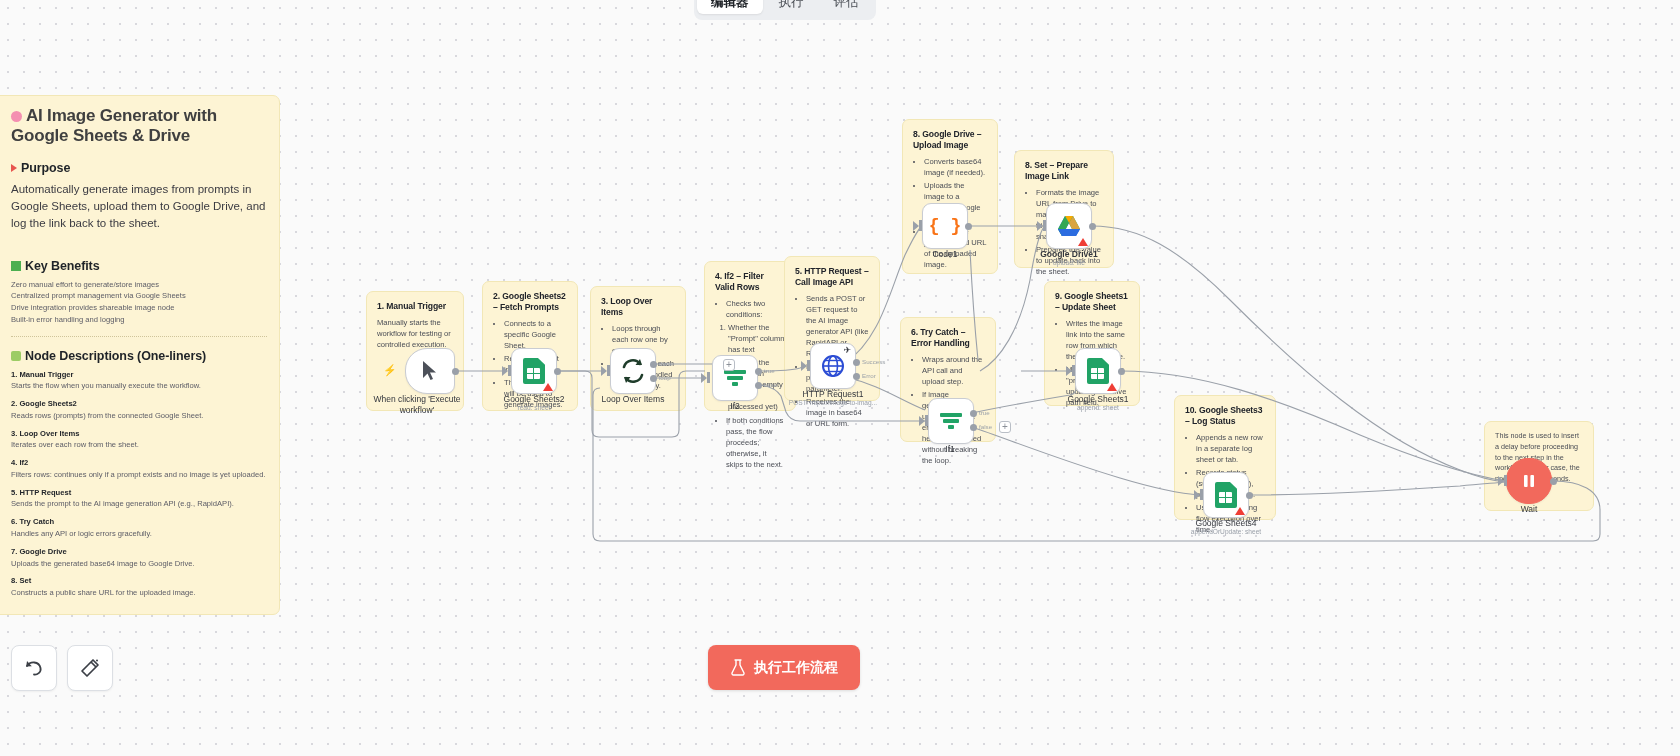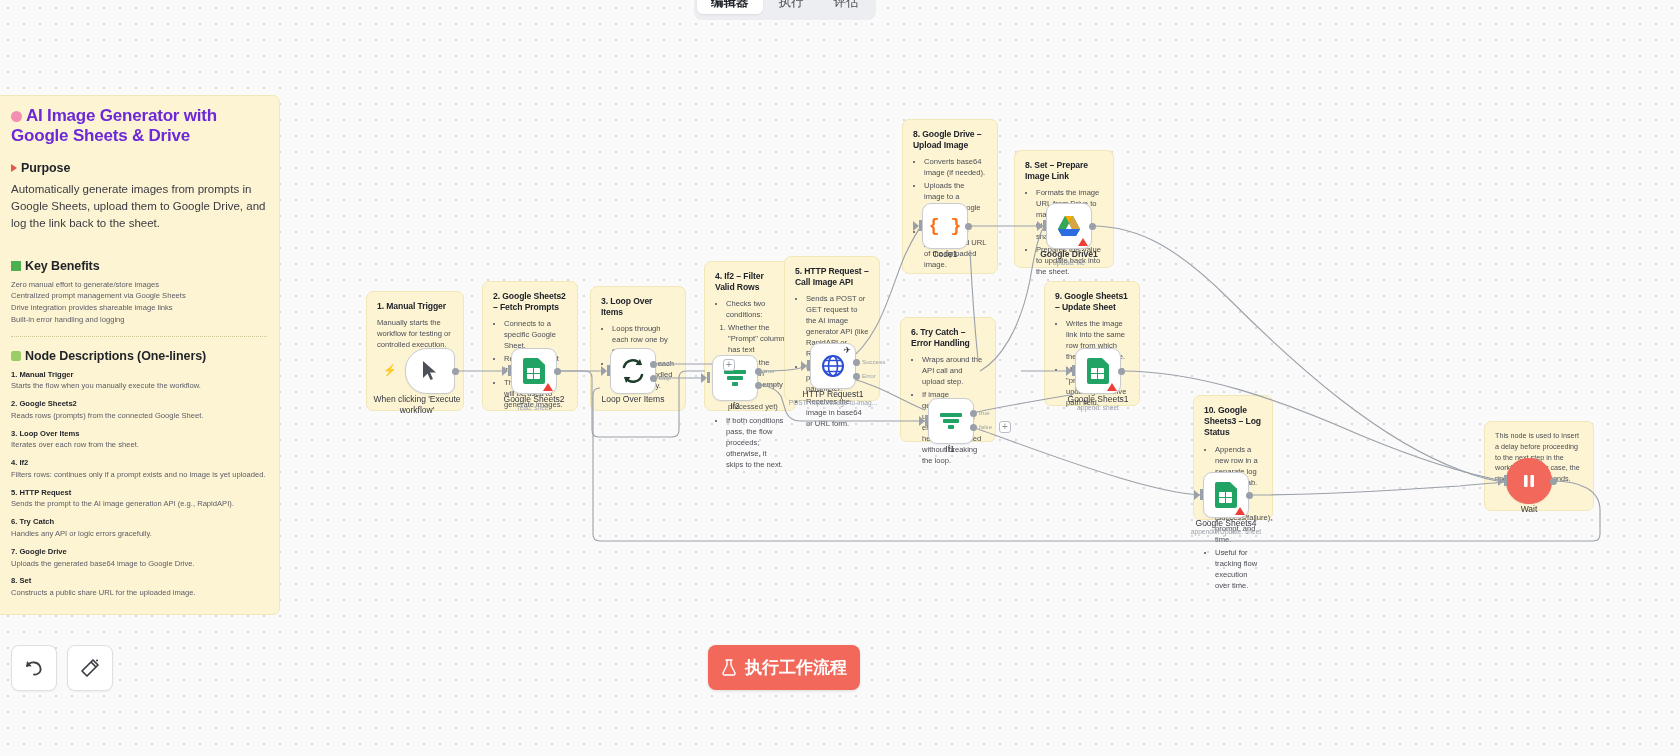--- a/index.html
+++ b/index.html
@@ -42,21 +42,21 @@
     position: absolute;
     background: #fdf6dc;
     border: 1px solid #f0e6bd;
     border-radius: 7px;
     padding: 10px 12px;
     color: #3b3b42;
     overflow: hidden;
   }
   .sticky.big { background:#fdf4d4; border-color:#f2e7b6; }
   .sticky h1 {
-    font-size: 17px; font-weight: 700; color: #6d28d9;
+    font-size: 17px; font-weight: 700; color: #404040;
     line-height: 1.2; margin-bottom: 14px; letter-spacing: -.2px;
   }
   .sticky h2 {
     font-size: 12.5px; font-weight: 700; color: #1f2328;
     margin: 12px 0 6px; letter-spacing: -.1px;
   }
   .sticky p  { font-size: 11.5px; line-height: 1.5; color:#3b3b42; }
   .sticky .tiny { font-size: 7.6px; line-height: 1.55; color:#5c5c66; }
   .sticky .tiny b { color:#23262b; font-weight:700; }
   .sticky .sep { border-top: 1px dotted #cfc49a; margin: 10px 0 4px; }
@@ -130,21 +130,21 @@
     position:absolute; width:46px;height:46px; background:#fff;
     border:1px solid #dcdfe4; border-radius:8px;
     display:flex;align-items:center;justify-content:center;
     box-shadow:0 1px 2px rgba(0,0,0,.05); z-index:30;
   }
   .run-btn {
     position:absolute; left:708px; top:645px;
     background:#f2695c; color:#fff; border-radius:8px;
     width:152px; height:45px;
     display:flex;align-items:center;justify-content:center;gap:8px;
-    font-size:17px; font-weight:600; z-index:30;
+    font-size:14px; font-weight:600; z-index:30;
     box-shadow:0 1px 3px rgba(0,0,0,.12);
   }
   .gs-icon { width:22px;height:26px;position:relative; }
   .gs-icon .body { position:absolute;inset:0;background:#21a366;border-radius:2px;
     clip-path: polygon(0 0, 68% 0, 100% 26%, 100% 100%, 0 100%); }
   .gs-icon .grid { position:absolute;left:4px;top:10px;width:13px;height:11px;
     background:#fff;border-radius:1px; }
   .gs-icon .grid::before{content:"";position:absolute;left:0;top:5px;width:13px;height:1px;background:#21a366;}
   .gs-icon .grid::after{content:"";position:absolute;left:6px;top:0;width:1px;height:11px;background:#21a366;}
   .filt { width:24px;height:22px;position:relative; }
@@ -191,21 +191,21 @@
       <h2>
         <span class="emoji-tri"></span><span>Purpose</span>
       </h2>
       <p>Automatically generate images from prompts in Google Sheets, upload them to Google Drive, and log the link back to the sheet.</p>
       <h2 style="margin-top:26px;">
         <span class="emoji-sq"></span><span>Key Benefits</span>
       </h2>
       <div class="tiny">
         <div>Zero manual effort to generate/store images</div>
         <div>Centralized prompt management via Google Sheets</div>
-        <div>Drive integration provides shareable image links</div>
+        <div>Drive integration provides shareable image node</div>
         <div>Built-in error handling and logging</div>
       </div>
       <div class="sep"></div>
       <h2>
         <span class="emoji-puz"></span><span>Node Descriptions (One-liners)</span>
       </h2>
       <div class="tiny" id="nodedesc">
           <div style="margin-bottom: 6px;">
             <div><b>1. Manual Trigger</b></div>
             <div>Starts the flow when you manually execute the workflow.</div>
@@ -316,21 +316,21 @@
   </div>
 
   <div class="note" style="left:1044px;top:281px;width:96px;height:125px;">
     <div class="nt">9. Google Sheets1 – Update Sheet</div>
     <ul>
       <li>Writes the image link into the same row from which the prompt came.</li>
       <li>Marks the row as "processed" by updating the drive path field.</li>
     </ul>
   </div>
 
-  <div class="note" style="left:1174px;top:395px;width:80px;height:125px;margin-left:19px;">
+  <div class="note" style="left:1174px;top:395px;width:102px;height:125px;">
     <div class="nt">10. Google Sheets3 – Log Status</div>
     <ul>
       <li>Appends a new row in a separate log sheet or tab.</li>
       <li>Records status (success/failure), prompt, and time.</li>
       <li>Useful for tracking flow execution over time.</li>
     </ul>
   </div>
 
   <div class="note" style="left:1484px;top:421px;width:110px;height:90px;">
     <div style="font-size:7.2px;line-height:1.5;color:#4a4d55;">This node is used to insert a delay before proceeding to the next step in the workflow. In your case, the node waits for seconds.</div>

